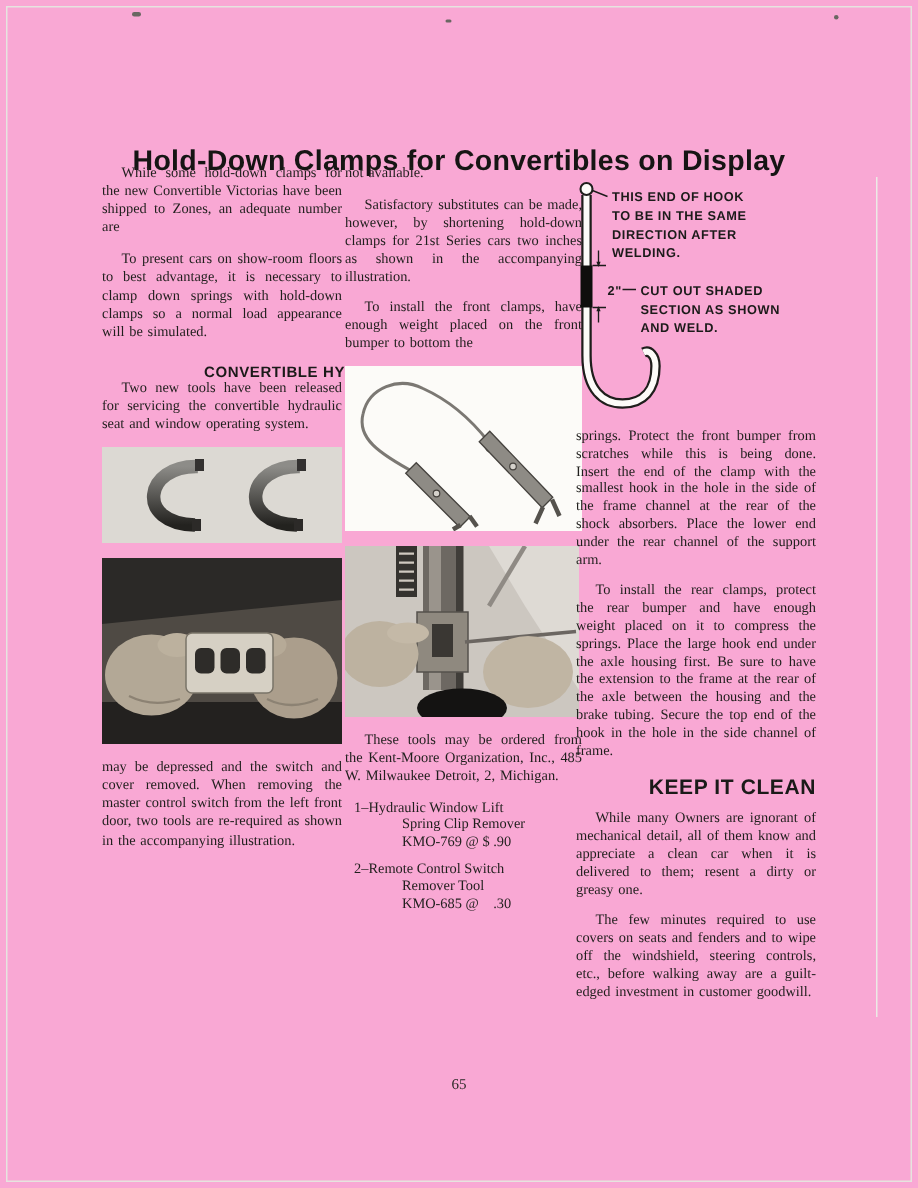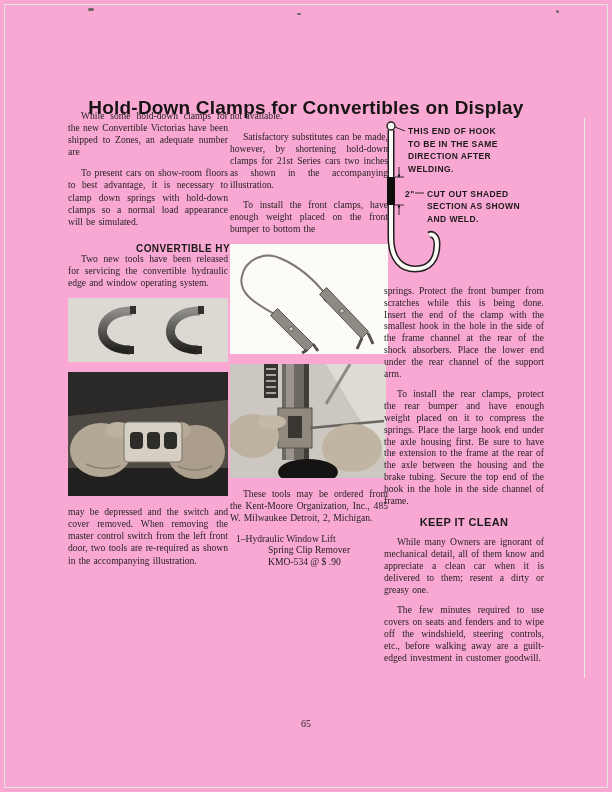--- a/index.html
+++ b/index.html
@@ -24,22 +24,22 @@
 
   .body{margin:0 0 9px 0;font-size:9.6px;line-height:12.1px;text-align:justify;
         word-spacing:0.8px;}
   .col2 .body{line-height:11.9px;}
   .col3 .body{line-height:11.8px;}
   .ind{text-indent:13px;}
 
   .sec-heading{position:absolute;left:90px;top:243px;width:320px;text-align:center;
         font-family:"Liberation Sans", sans-serif;font-weight:700;font-size:10px;
         letter-spacing:0.4px;color:#1b1a19;}
-  .clean-heading{margin:10px 0 8px 0;text-align:center;
-        font-family:"Liberation Sans", sans-serif;font-weight:700;font-size:11px;
+  .clean-heading{margin:10px 0 8px 0;text-align:right;
+        font-family:"Liberation Sans", sans-serif;font-weight:700;font-size:14px;
         letter-spacing:0.4px;color:#1b1a19;}
 
   .spacer16{height:16px;}
   .fig{margin:3px 0 10px 0;overflow:hidden;line-height:0;}
   .fig svg{display:block;}
 
   .order-item{margin:6px 0 0 0;font-size:9.6px;line-height:11.6px;}
   .oline{white-space:nowrap;}
   .o-l1{margin-left:6px;}
   .o-l2{margin-left:38px;}
@@ -62,21 +62,21 @@
   <div class="speck s3"></div>
 
   <h1 class="title">Hold-Down Clamps for Convertibles on Display</h1>
 
   <div class="sec-heading">CONVERTIBLE HYDRAULIC SYSTEM TOOLS</div>
 
   <div class="col col1">
     <p class="body ind">While some hold-down clamps for the new Convertible Victorias have been shipped to Zones, an adequate number are</p>
     <p class="body ind">To present cars on show-room floors to best advantage, it is necessary to clamp down springs with hold-down clamps so a normal load appearance will be simulated.</p>
     <div class="spacer16"></div>
-    <p class="body ind">Two new tools have been released for servicing the convertible hydraulic edge and window operating system.</p>
+    <p class="body ind">Two new tools have been released for servicing the convertible hydraulic seat and window operating system.</p>
 
     <div class="fig">
       <svg width="160" height="64" viewBox="0 0 160 64">
         <defs>
           <linearGradient id="g1" x1="0" y1="0" x2="0" y2="1">
             <stop offset="0" stop-color="#8d8c88"></stop>
               <stop offset="1" stop-color="#23221f"></stop>
           </linearGradient>
         </defs>
         <rect x="0" y="0" width="160" height="64" fill="#dcd9d3"></rect>
@@ -148,21 +148,26 @@
         <ellipse cx="122" cy="84" rx="30" ry="24" fill="#c0b5a3"></ellipse>
         <ellipse cx="78" cy="108" rx="30" ry="13" fill="#141312"></ellipse>
       </svg>
     </div>
 
     <p class="body ind">These tools may be ordered from the Kent-Moore Organization, Inc., 485 W. Milwaukee Detroit, 2, Michigan.</p>
 
     <div class="order-item">
       <div class="oline o-l1">1–Hydraulic Window Lift</div>
       <div class="oline o-l2">Spring Clip Remover</div>
-      <div class="oline o-l2">KMO-534 @ $ .90</div>
+      <div class="oline o-l2">KMO-769 @ $ .90</div>
+    </div>
+    <div class="order-item">
+      <div class="oline o-l1">2–Remote Control Switch</div>
+      <div class="oline o-l2">Remover Tool</div>
+      <div class="oline o-l2">KMO-685 @&nbsp;&nbsp;&nbsp;&nbsp;.30</div>
     </div>
   </div>
 
   <div class="col col3">
     <div class="fig">
       <svg width="162" height="158" viewBox="0 0 162 158">
         <path d="M 7,13 L 7,120 C 7,143 18,152 31,152 C 45,152 53,143 53,127 C 53,120 49,116 45,118" stroke="#1f1e1c" stroke-width="7" fill="none"></path>
         <path d="M 7,13 L 7,120 C 7,143 18,152 31,152 C 45,152 53,143 53,127 C 53,120 49,116 45,118" stroke="#fcfbf8" stroke-width="4" fill="none"></path>
         <circle cx="7" cy="9" r="4" fill="#fcfbf8" stroke="#1f1e1c" stroke-width="1.4"></circle>
         <rect x="3" y="60" width="8" height="28" fill="#0f0e0d"></rect>

